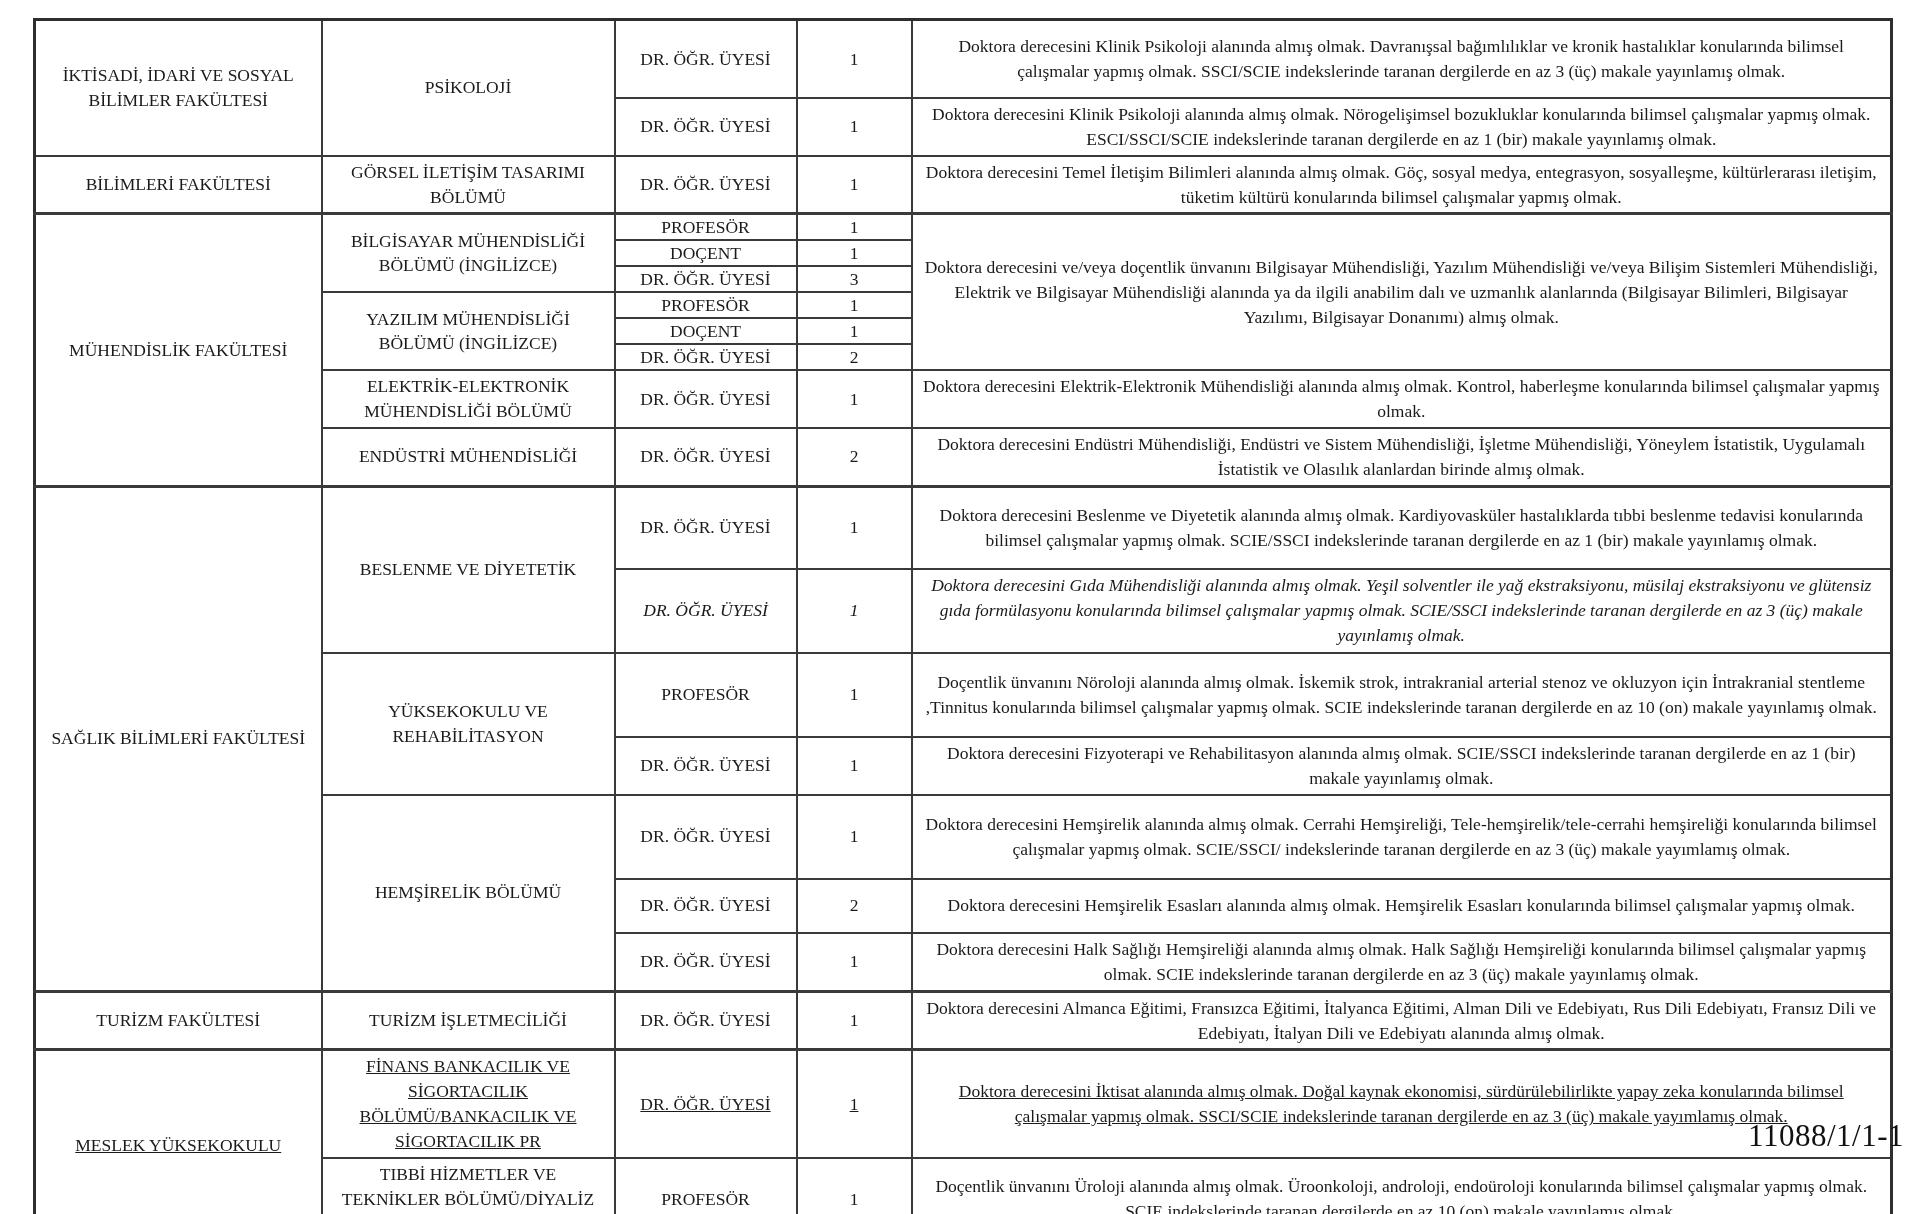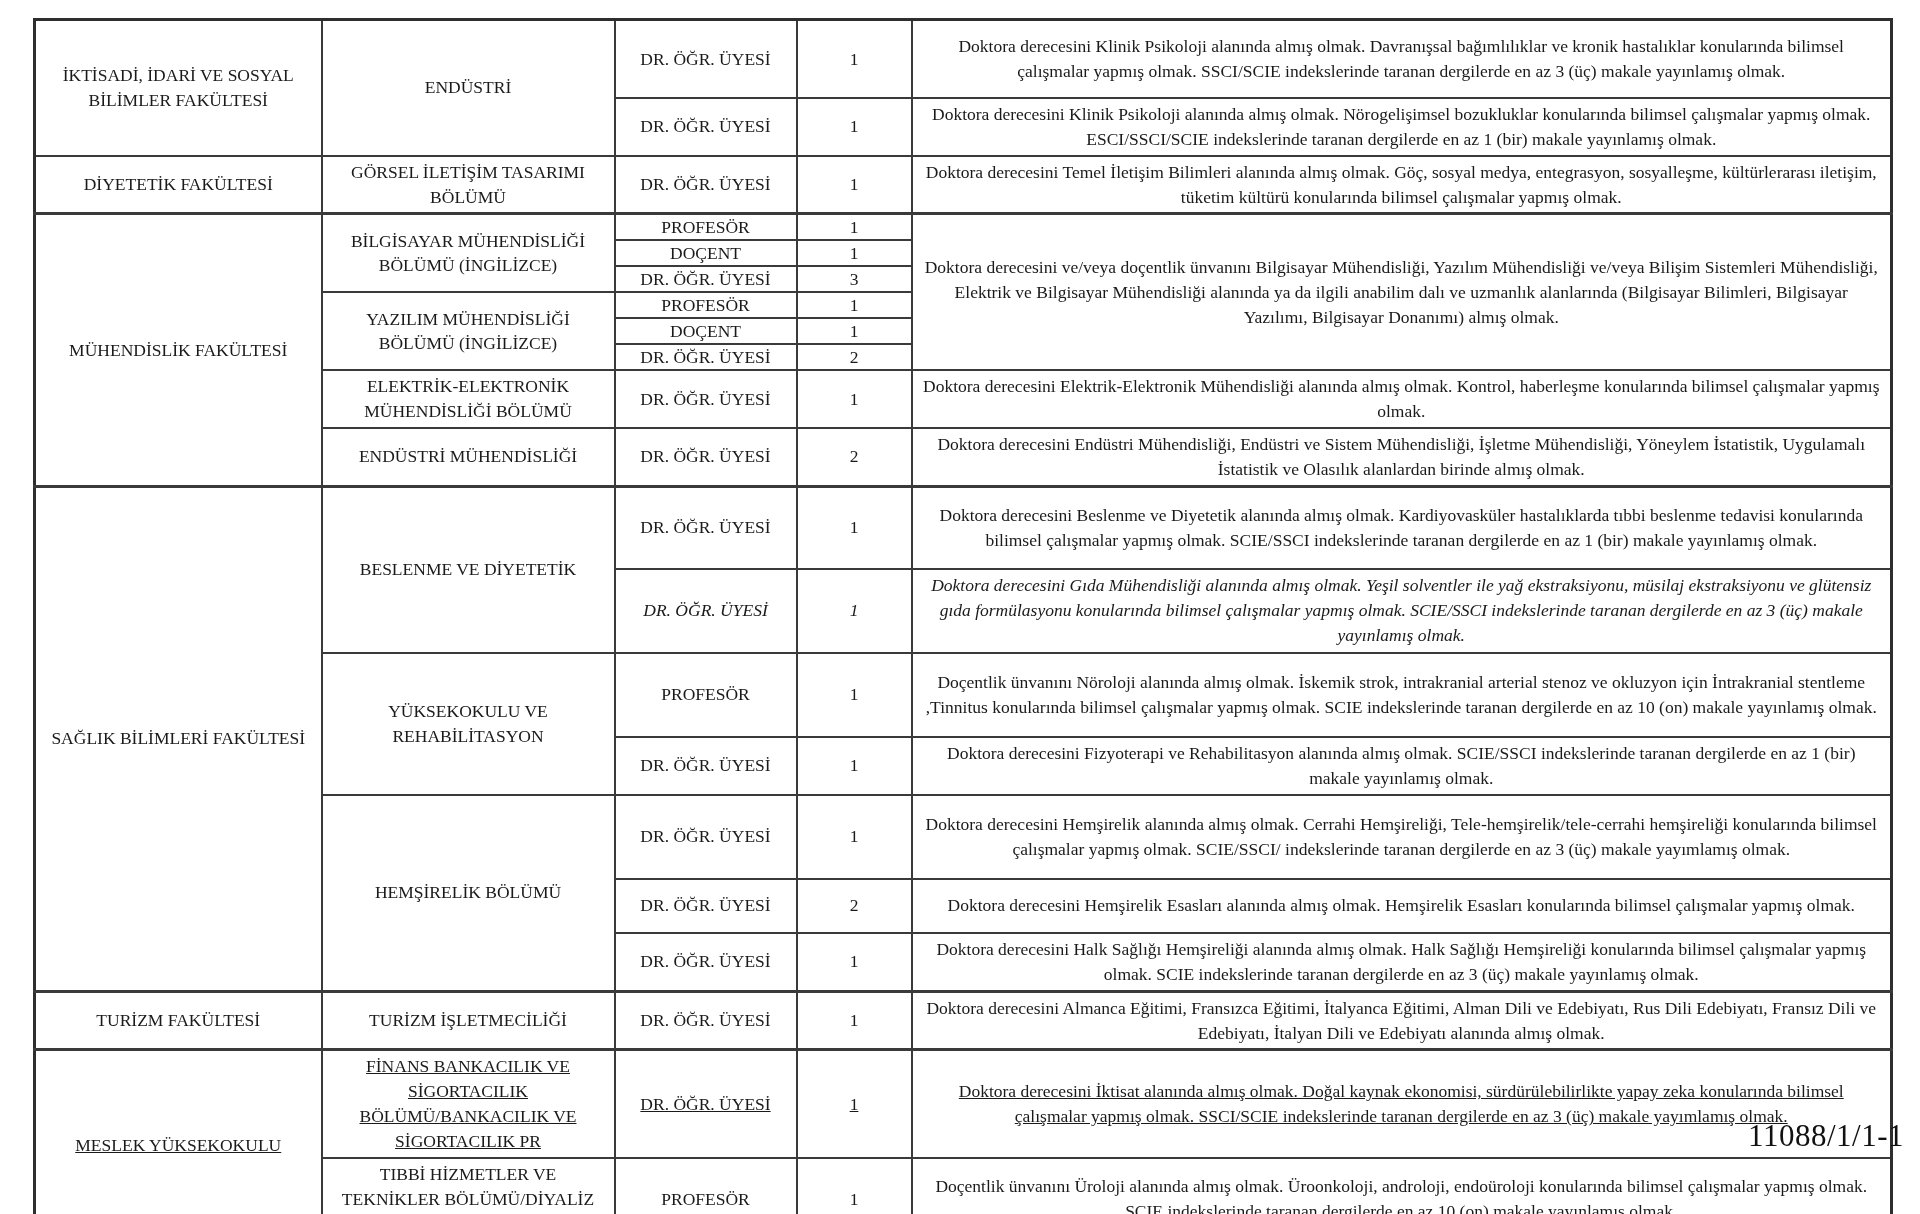--- a/index.html
+++ b/index.html
@@ -89,32 +89,32 @@
     <colgroup>
       <col style="width:287px">
       <col style="width:293px">
       <col style="width:182px">
       <col style="width:115px">
       <col style="width:980px">
     </colgroup>
     <tbody>
         <tr>
           <td rowspan="2" class="col-faculty">İKTİSADİ, İDARİ VE SOSYAL BİLİMLER FAKÜLTESİ</td>
-          <td rowspan="2" class="col-department">ENDÜSTRİ</td>
+          <td rowspan="2" class="col-department">PSİKOLOJİ</td>
           <td class="col-title">DR. ÖĞR. ÜYESİ</td>
           <td class="col-count">1</td>
           <td class="col-requirement">Doktora derecesini Klinik Psikoloji alanında almış olmak. Davranışsal bağımlılıklar ve kronik hastalıklar konularında bilimsel çalışmalar yapmış olmak.  SSCI/SCIE indekslerinde taranan dergilerde en az 3 (üç) makale yayınlamış olmak.</td>
         </tr>
         <tr>
           <td class="col-title">DR. ÖĞR. ÜYESİ</td>
           <td class="col-count">1</td>
           <td class="col-requirement">Doktora derecesini Klinik Psikoloji alanında almış olmak. Nörogelişimsel bozukluklar konularında bilimsel çalışmalar yapmış olmak. ESCI/SSCI/SCIE indekslerinde taranan dergilerde en az 1 (bir) makale yayınlamış olmak.</td>
         </tr>
         <tr>
-          <td class="col-faculty">DİYETETİK FAKÜLTESİ</td>
+          <td class="col-faculty">BİLİMLERİ FAKÜLTESİ</td>
           <td class="col-department">GÖRSEL İLETİŞİM TASARIMI BÖLÜMÜ</td>
           <td class="col-title">DR. ÖĞR. ÜYESİ</td>
           <td class="col-count">1</td>
           <td class="col-requirement">Doktora derecesini Temel İletişim Bilimleri alanında almış olmak. Göç, sosyal medya, entegrasyon, sosyalleşme, kültürlerarası iletişim, tüketim kültürü konularında bilimsel çalışmalar yapmış olmak.</td>
         </tr>
         <tr>
           <td rowspan="8" class="col-faculty">MÜHENDİSLİK FAKÜLTESİ</td>
           <td rowspan="3" class="col-department">BİLGİSAYAR MÜHENDİSLİĞİ BÖLÜMÜ (İNGİLİZCE)</td>
           <td class="col-title">PROFESÖR</td>
           <td class="col-count">1</td>

